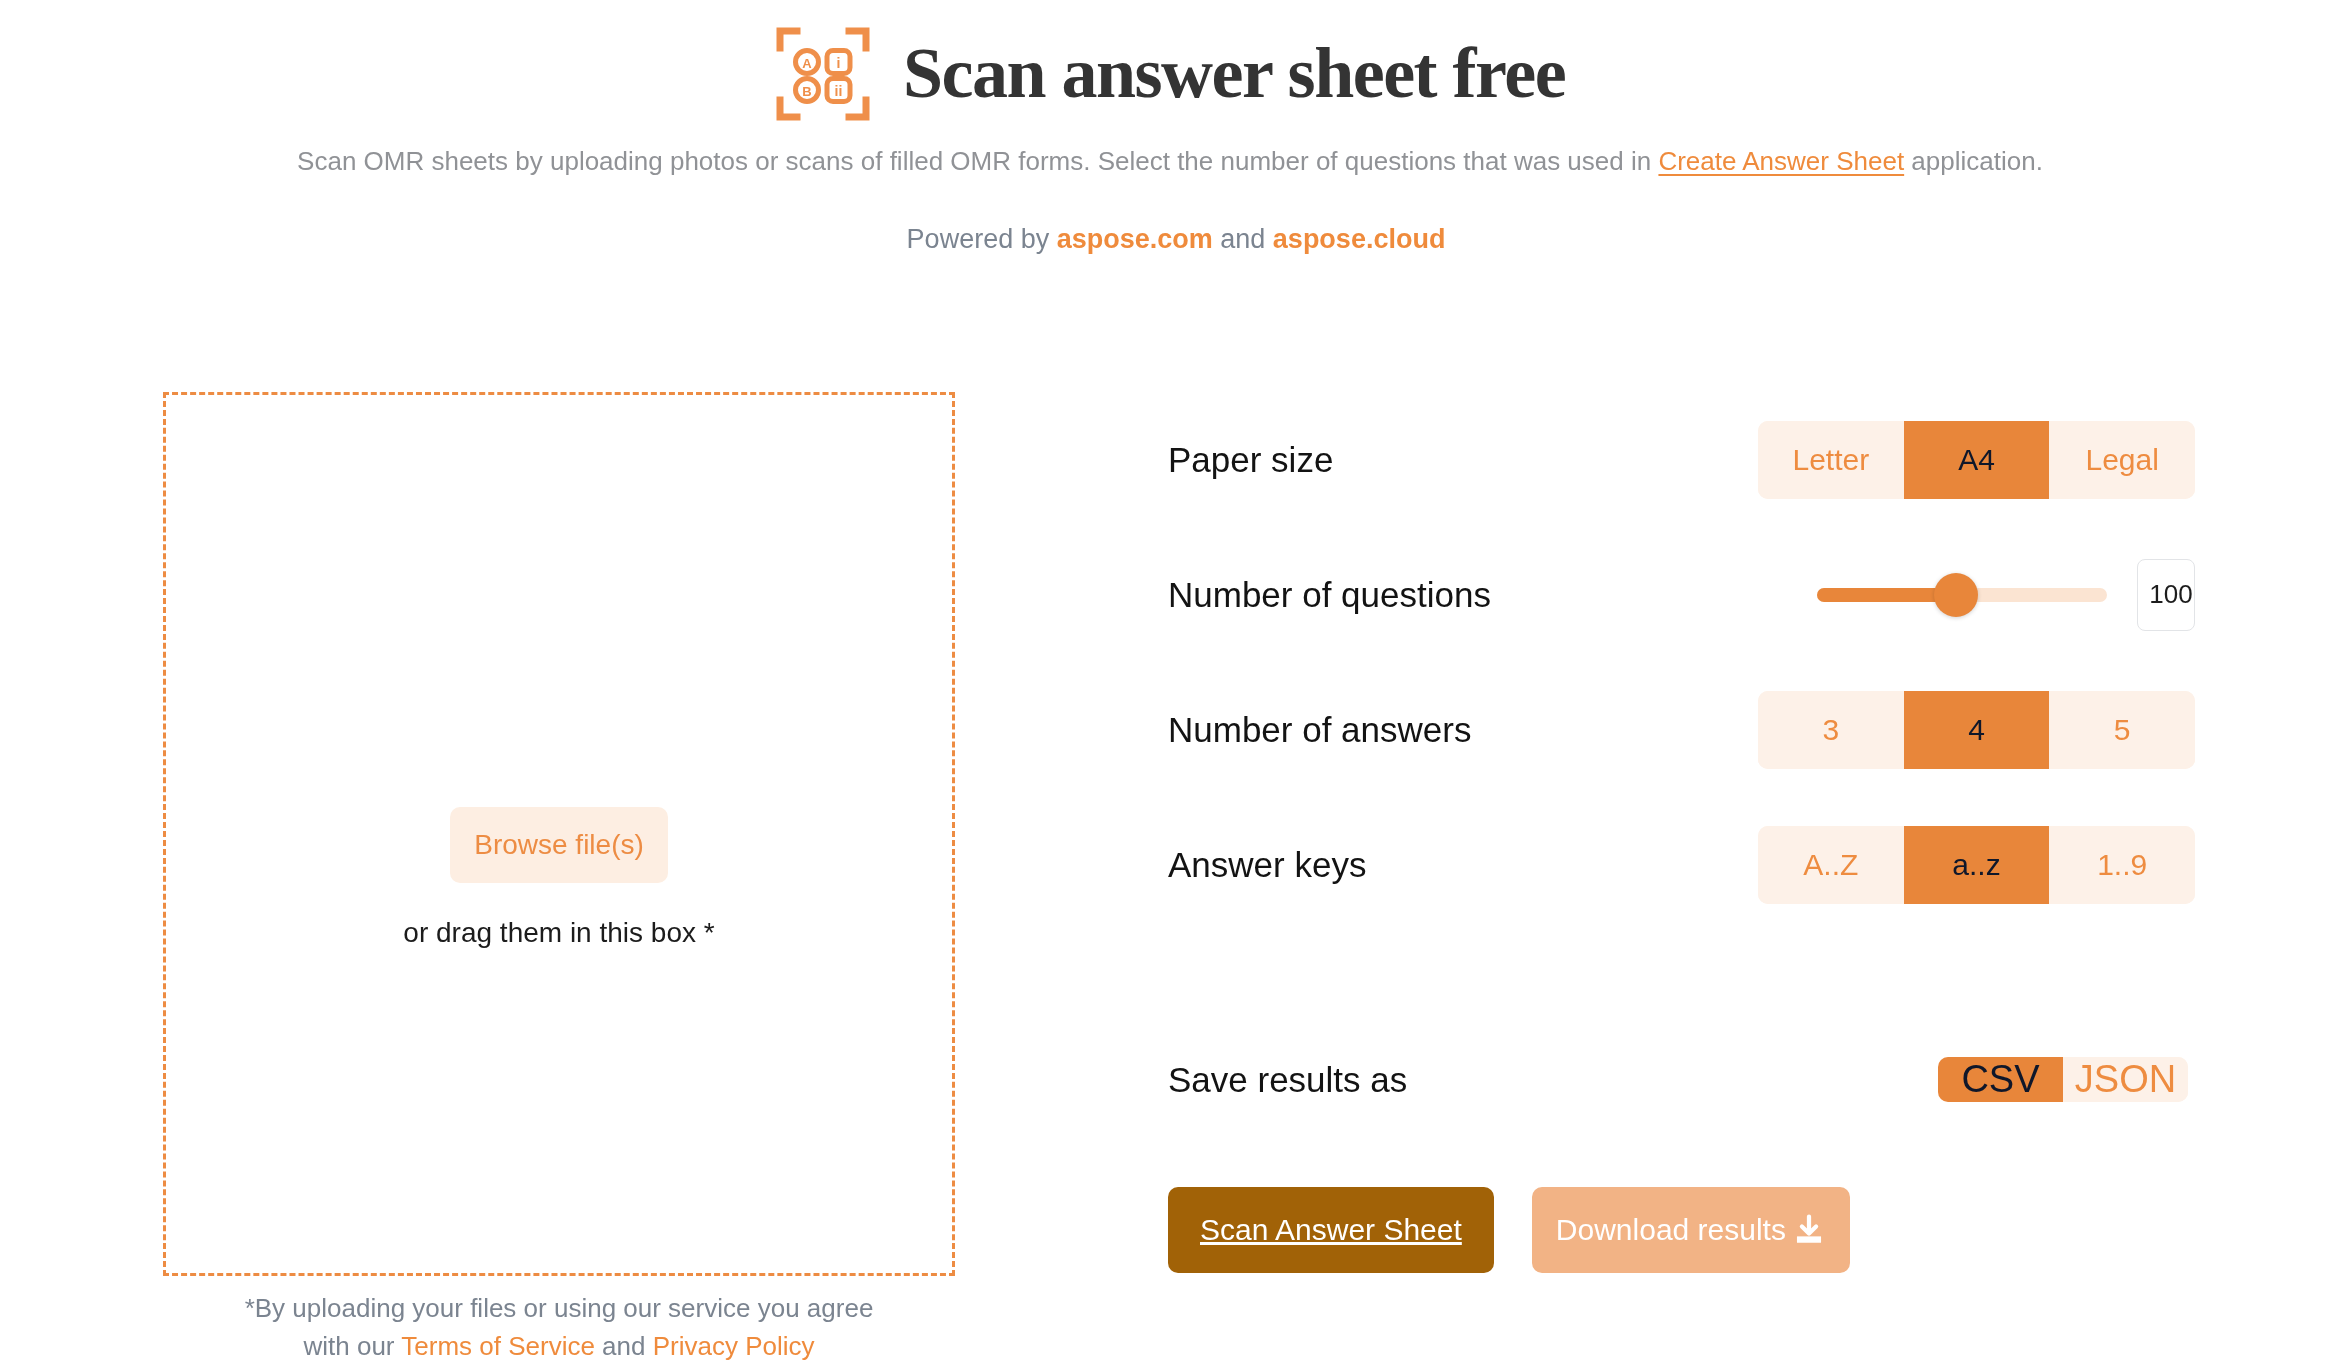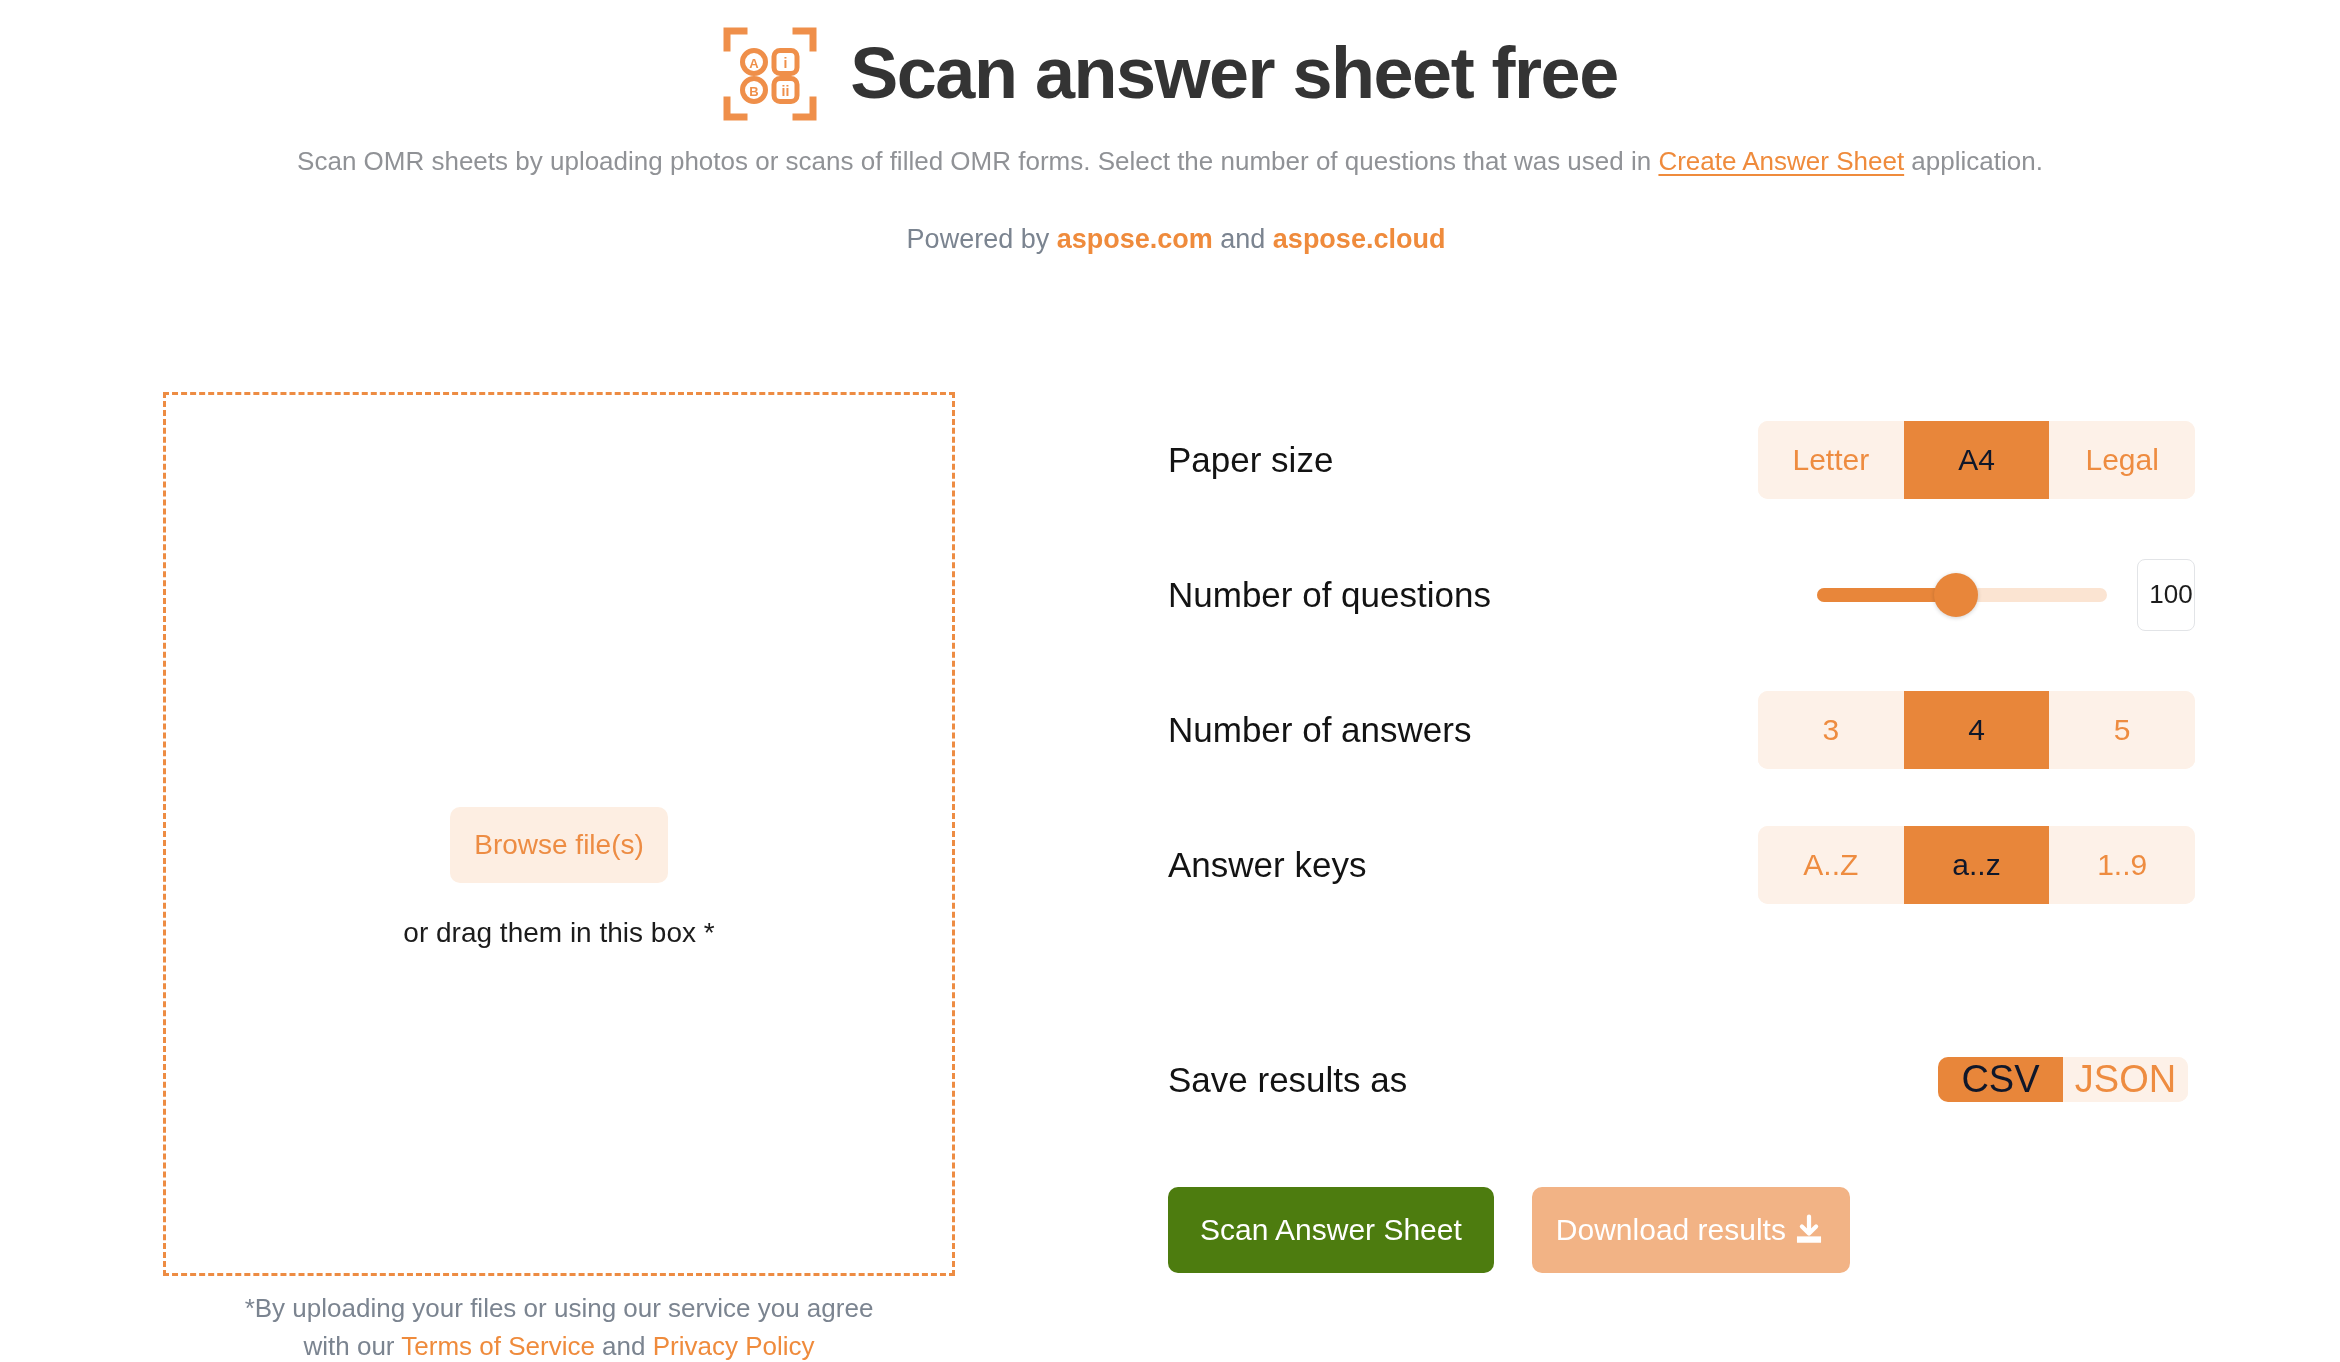--- a/index.html
+++ b/index.html
@@ -21,20 +21,21 @@
     gap: 32px;
   }
   .logo-icon { width: 96px; height: 96px; display: block; flex: none; }
   .page-title {
     font-size: 72px;
     font-weight: 800;
     color: #343434;
     letter-spacing: -1.5px;
     line-height: 1.05;
     white-space: nowrap;
+    font-family: Liberation Serif, serif;
   }
   .subtitle {
     margin-top: 22px;
     font-size: 26px;
     color: #909296;
     line-height: 1.35;
     white-space: nowrap;
   }
   .subtitle .link {
     color: #ef8b3c;
@@ -184,21 +185,21 @@
     font-size: 30px;
     font-family: "Liberation Sans", sans-serif;
     color: #ffffff;
     padding: 26px 32px;
     cursor: pointer;
     display: inline-flex;
     align-items: center;
     gap: 6px;
     white-space: nowrap;
   }
-  .btn-primary { background: #4d7c0f; }
+  .btn-primary { background: #a16207; text-decoration: underline; }
   .btn-disabled { background: #f2b385; cursor: default; padding: 26px 24px; }
   .dl-icon { width: 34px; height: 34px; display: inline-block; }
 </style>
 </head>
 <body>
 
 <div class="page">
 
   <div class="header">
     <div class="title-row">

